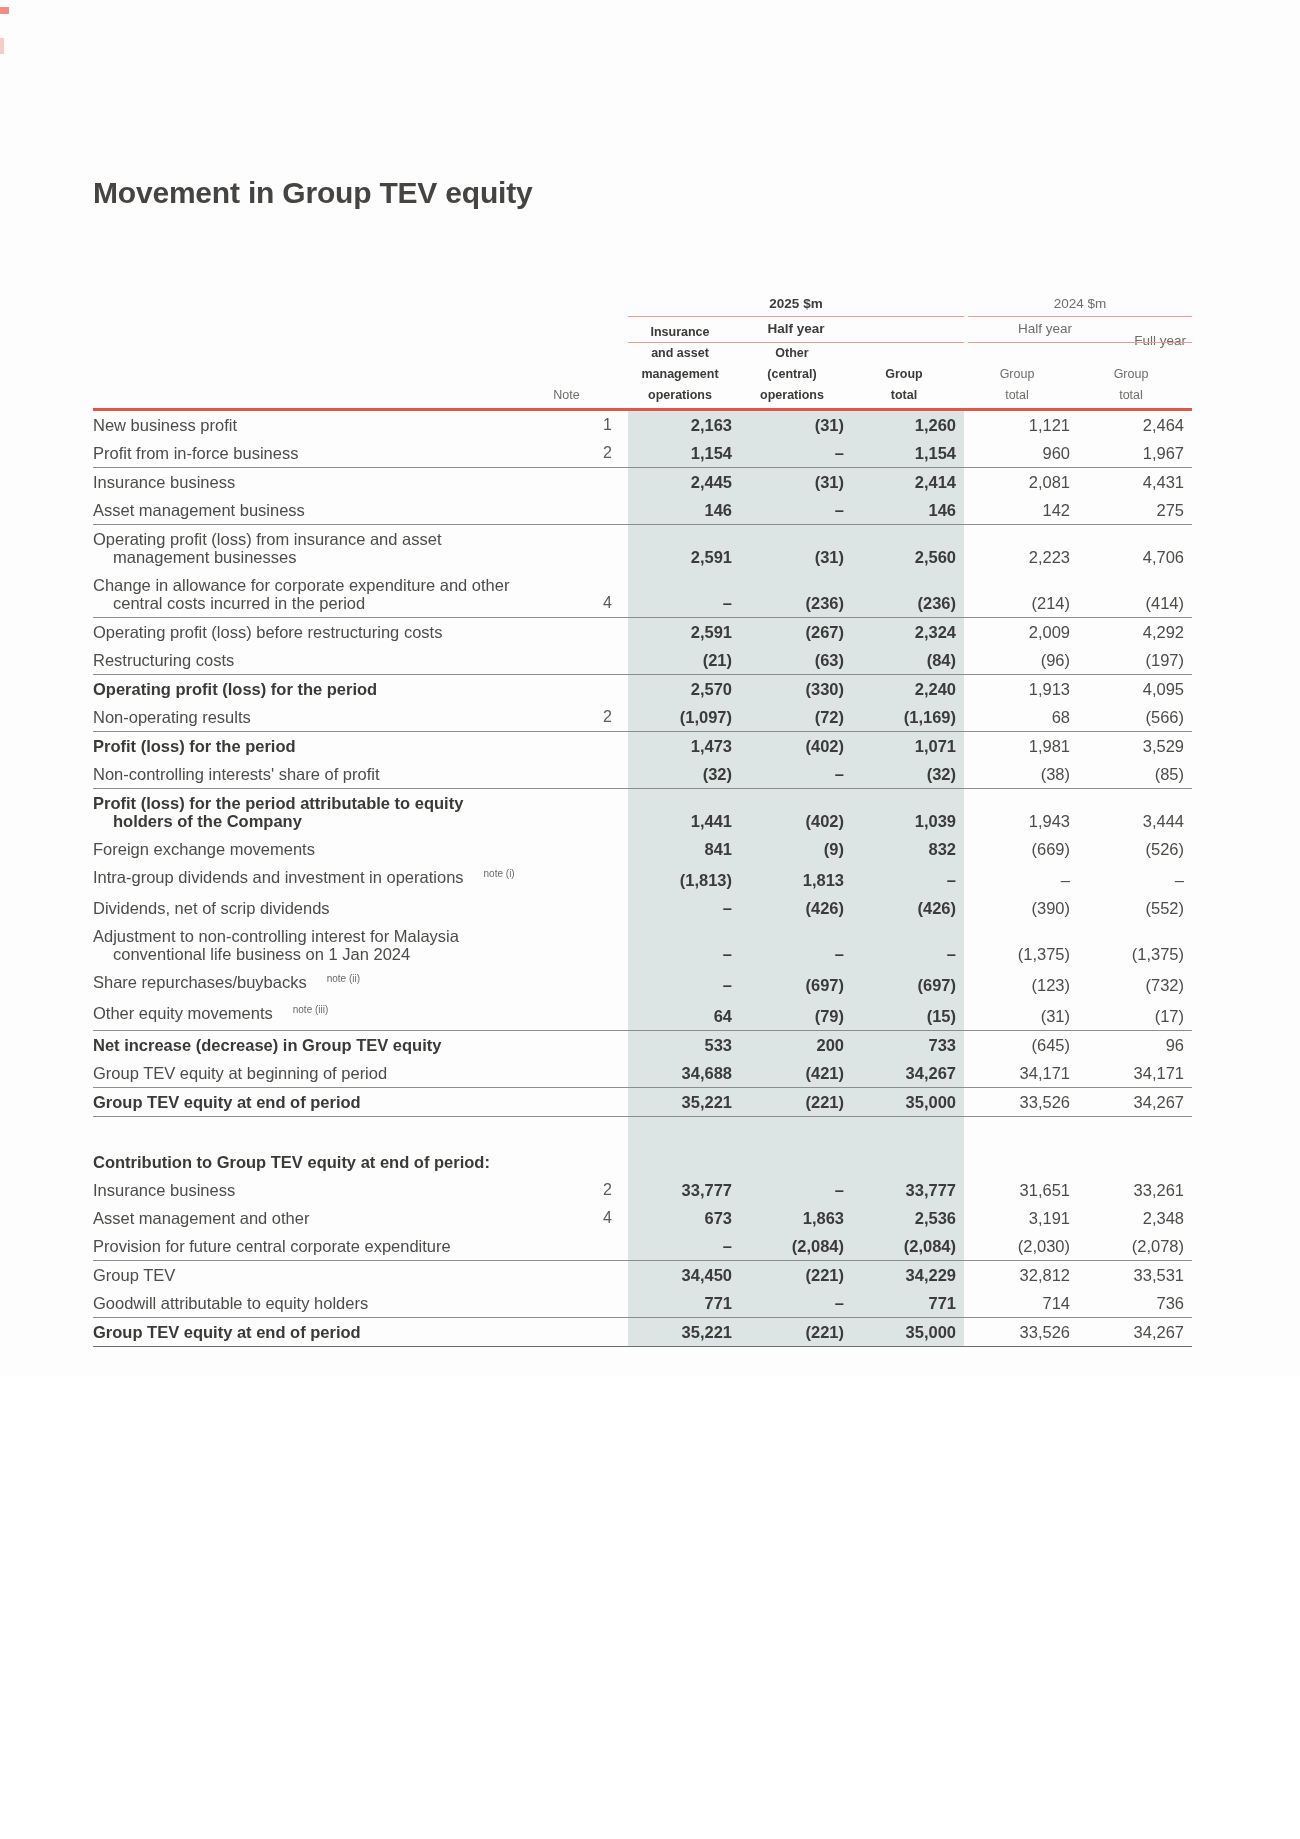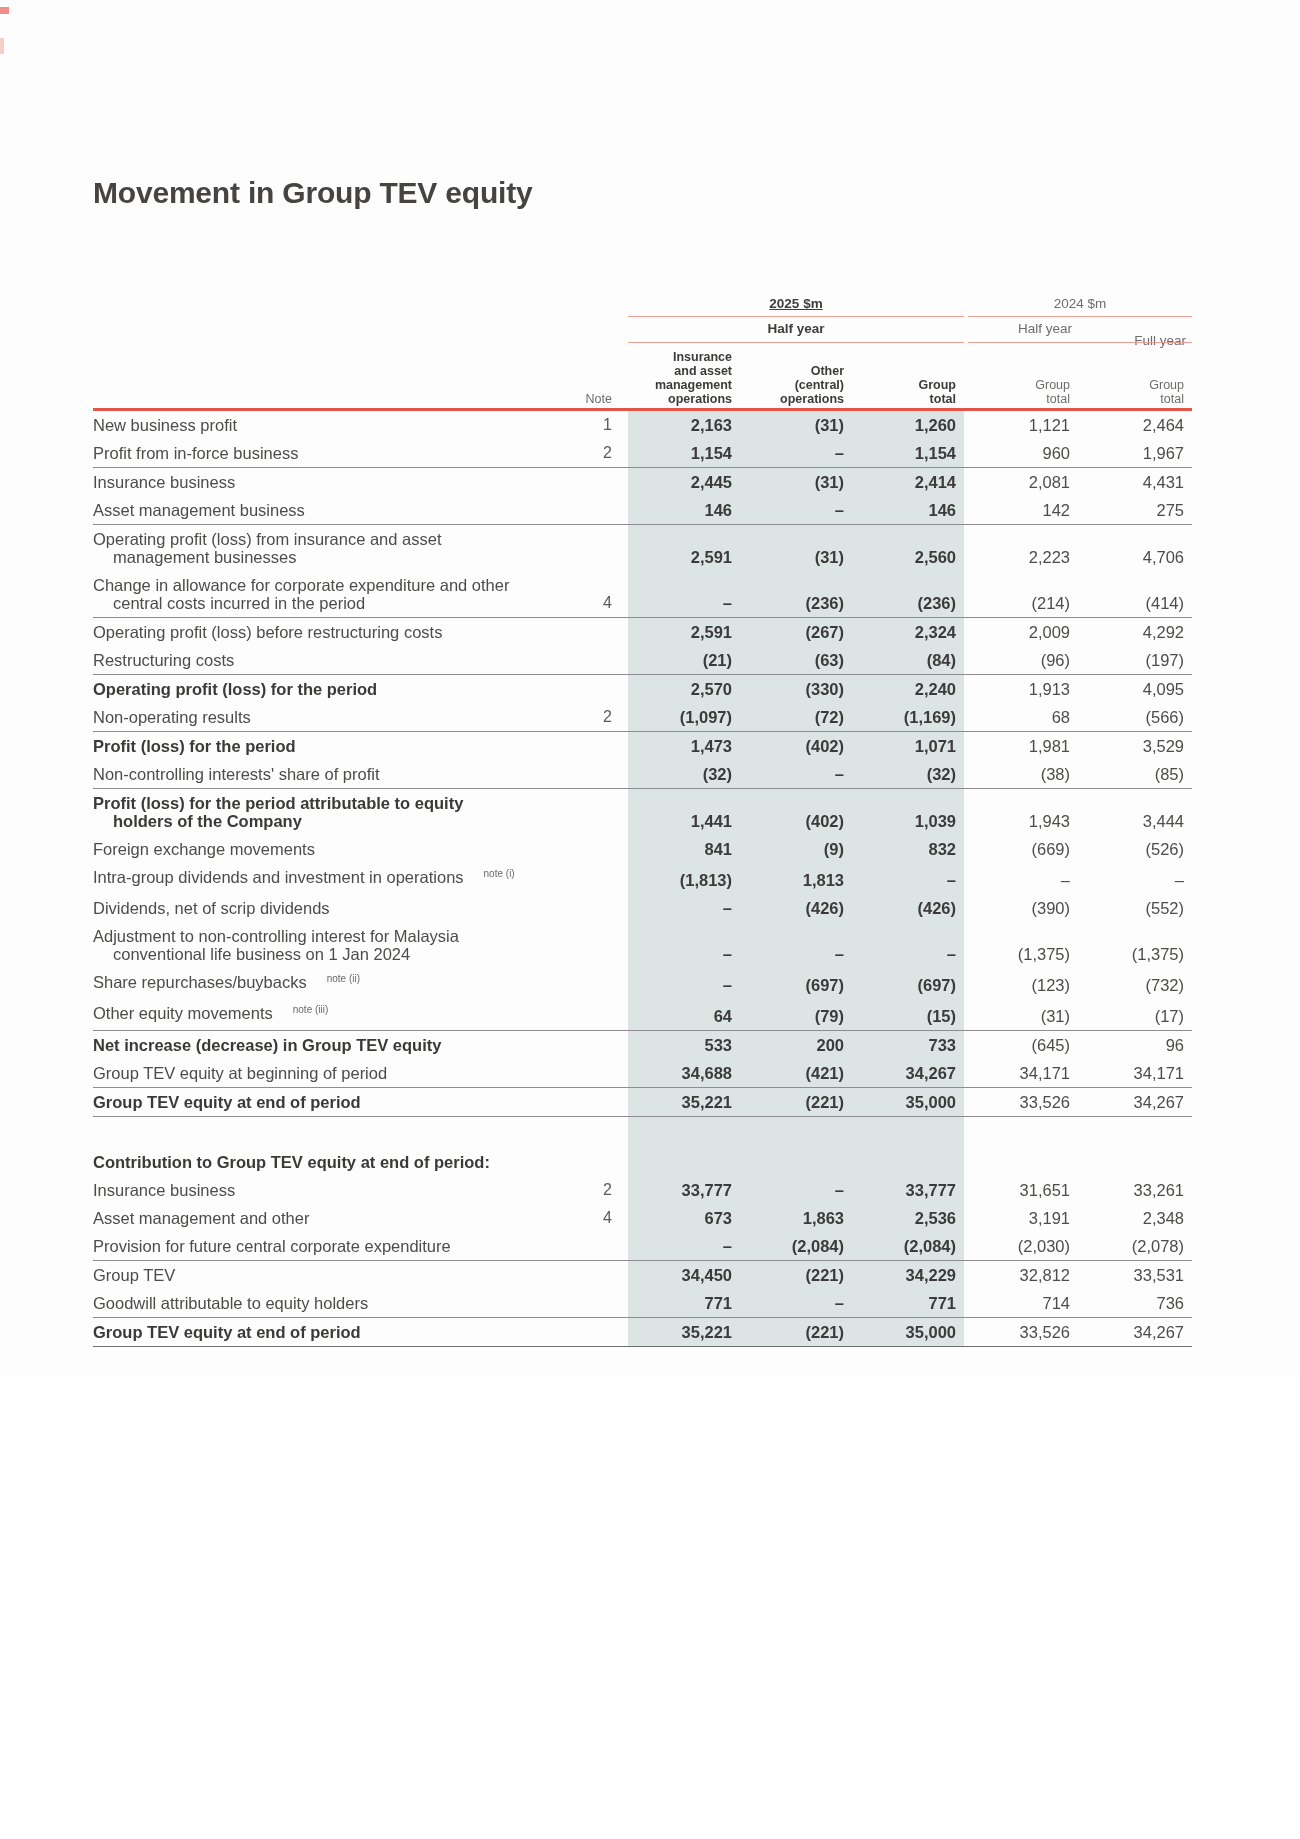--- a/index.html
+++ b/index.html
@@ -14,39 +14,39 @@
   .edge-mark2 { position:absolute; left:0; top:38px; width:4px; height:16px; background:#f6cdc8; }
 
   .title {
     position:absolute; left:93px; top:176px;
     font-size:30px; font-weight:700; color:#454442; letter-spacing:-0.2px;
   }
 
   
   .thead { position:absolute; left:93px; top:288px; width:1099px; height:123px; font-size:13.5px; }
   .grp-title-2025 { position:absolute; left:535px; top:8px; width:336px; text-align:center;
-                    font-weight:700; color:#3d3d3b;text-decoration:underline; }
+                    font-weight:700; color:#3d3d3b; }
   .grp-title-2024 { position:absolute; left:875px; top:8px; width:224px; text-align:center;
                     font-weight:400; color:#6d6d6b; }
   .ln { position:absolute; height:1px; background:#eb9d96; }
   .lnA-2025 { left:535px; top:28px; width:336px; }
   .lnA-2024 { left:875px; top:28px; width:224px; }
   .sub-2025 { position:absolute; left:535px; top:33px; width:336px; text-align:center;
               font-weight:700; color:#3d3d3b; }
   .sub-2024-h { position:absolute; left:871px; top:33px; width:108px; text-align:right;
                 color:#6d6d6b; }
   .sub-2024-f { position:absolute; left:985px; top:33px; width:108px; text-align:right;
                 color:#6d6d6b;margin-top:12px; }
   .lnB-2025 { left:535px; top:54px; width:336px; }
   .lnB-2024 { left:875px; top:54px; width:224px; }
 
   .colrow { position:absolute; left:0; top:57px; width:1099px; height:61px;
             display:flex; align-items:flex-end; }
   .col-spacer { width:428px; }
-  .colh { font-size:12.5px; line-height:14px; text-align:right; box-sizing:border-box; }
+  .colh { font-size:12.5px; line-height:21px; text-align:center; box-sizing:border-box; }
   .colh.n0 { width:107px; padding-right:16px; }
   .colh.n1, .colh.n2, .colh.n3 { width:112px; padding-right:8px; }
   .colh.n4, .colh.n5 { width:114px; padding-right:8px; }
   .colh.strong { font-weight:700; color:#3b3b39; }
   .colh.muted { font-weight:400; color:#6d6d6b; }
   .thick { position:absolute; left:0; top:120px; width:1099px; height:3px; background:#e2564a; }
 
   
   table.tbl { position:absolute; left:93px; top:411px; width:1099px;
               border-collapse:collapse; table-layout:fixed; }

